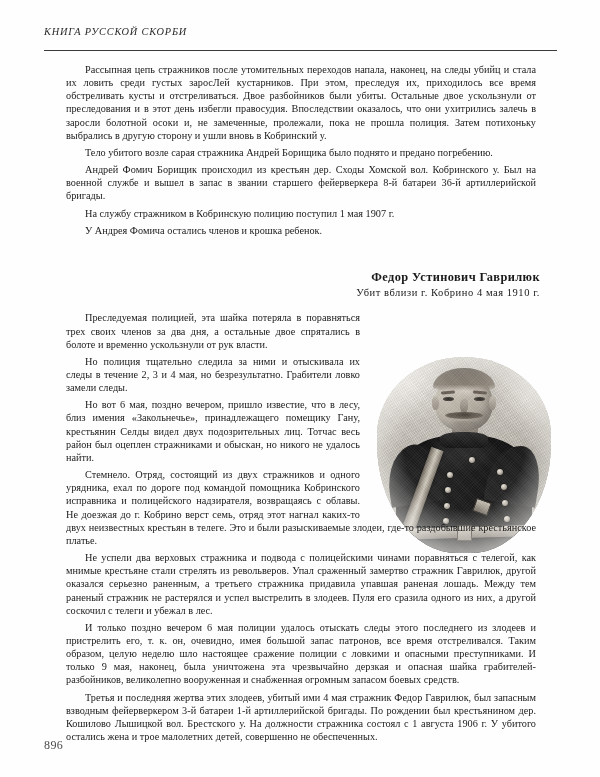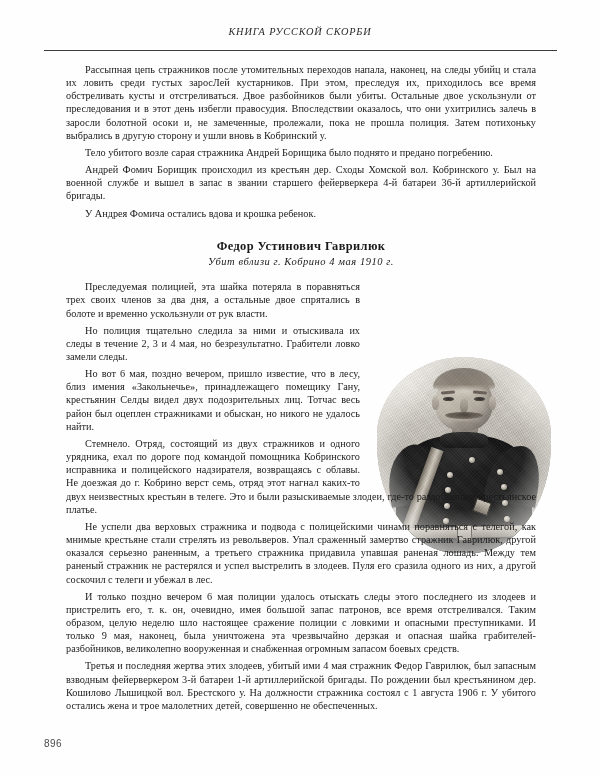--- a/index.html
+++ b/index.html
@@ -22,21 +22,20 @@
     height: 777px;
     background: #fefefe;
   }
 
   
   .runhead {
     position: absolute;
     left: 44px;
     top: 26px;
     width: 512px;
-    text-align: center;
     font-style: italic;
     font-size: 10.3px;
     letter-spacing: 0.85px;
     color: #2a2a2a;
   }
   .head-rule {
     position: absolute;
     left: 44px;
     top: 50px;
     width: 513px;
@@ -56,38 +55,37 @@
     text-indent: 19px;
     text-align: justify;
     font-size: 10.25px;
     line-height: 13.15px;
     hyphens: manual;
     -webkit-hyphens: manual;
   }
 
   
   .entry-head {
-    margin-top: 18px;
+    margin-top: 32px;
     margin-bottom: 11px;
-    text-align: center;
+    text-align: right;
   }
   .entry-name {
     font-size: 12.4px;
     font-weight: bold;
     letter-spacing: 0.4px;
     line-height: 16px;
   }
   .entry-rank {
     font-size: 10.5px;
     line-height: 15.5px;
     letter-spacing: 0.15px;
   }
   .entry-killed {
     font-size: 10.5px;
-    font-style: italic;
     line-height: 15.5px;
     letter-spacing: 0.55px;
   }
 
   
   .portrait-wrap {
     position: absolute;
     left: 377px;
     top: 357px;
     width: 174px;
@@ -311,22 +309,22 @@
     width: 170px;
     height: 198px;
     margin-left: 10px;
   }
 
   
   .folio {
     position: absolute;
     left: 44px;
     top: 738px;
-    font-family: Liberation Sans, sans-serif;
-    font-size: 10px;
+    font-family: Liberation Serif, serif;
+    font-size: 12px;
     color: #4a4a4a;
     letter-spacing: 0.4px;
   }
 </style>
 </head>
 <body>
 
 <div class="page">
 
   <div class="runhead">КНИГА РУССКОЙ СКОРБИ</div>
@@ -367,22 +365,23 @@
       <div class="belt-buckle"></div>
       <div class="photo-noise"></div>
       <div class="vignette"></div>
     </div>
   </div>
 
   <div class="col">
 
     <p>Рассыпная цепь стражников после утомительных переходов напала, наконец, на следы убийц и стала их ловить среди густых заросЛей кустарников. При этом, преследуя их, приходилось все время обстреливать кусты и отстреливаться. Двое разбойников были убиты. Остальные двое ускользнули от преследования и в этот день избегли правосудия. Впоследствии оказалось, что они ухитрились залечь в заросли болотной осоки и, не замеченные, пролежали, пока не прошла полиция. Затем потихоньку выбрались в другую сторону и ушли вновь в Кобринский у.</p>
     <p>Тело убитого возле сарая стражника Андрей Борищика было поднято и предано погребению.</p>
-    <p>Андрей Фомич Борищик происходил из крестьян дер. Сходы Хомской вол. Кобринского у. Был на военной службе и вышел в запас в звании старшего фейерверкера 4-й батареи 36-й артиллерийской бригады.</p>
-    <p>У Андрея Фомича остались вдова и крошка ребенок.</p>
+    <p>Андрей Фомич Борищик происходил из крестьян дер. Сходы Хомской вол. Кобринского у. Был на военной службе и вышел в запас в звании старшего фейерверкера 8-й батареи 36-й артиллерийской бригады.</p>
+    <p>На службу стражником в Кобринскую полицию поступил 1 мая 1907 г.</p>
+    <p>У Андрея Фомича остались членов и крошка ребенок.</p>
 
     <div class="entry-head">
       <div class="entry-name">Федор Устинович Гаврилюк</div>
       <div class="entry-killed">Убит вблизи г. Кобрино 4 мая 1910 г.</div>
     </div>
 
     <div class="float-spacer"></div>
     <p>Преследуемая полицией, эта шайка потеряла в поравняться трех своих членов за два дня, а остальные двое спрятались в болоте и временно ускользнули от рук власти.</p>
     <p>Но полиция тщательно следила за ними и отыскивала их следы в течение 2, 3 и 4 мая, но безрезультатно. Грабители ловко замели следы.</p>
     <p>Но вот 6 мая, поздно вечером, пришло известие, что в лесу, близ имения «Закольнечье», принадлежащего помещику Гану, крестьянин Селды видел двух подозрительных лиц. Тотчас весь район был оцеплен стражниками и обыскан, но никого не удалось найти.</p>

